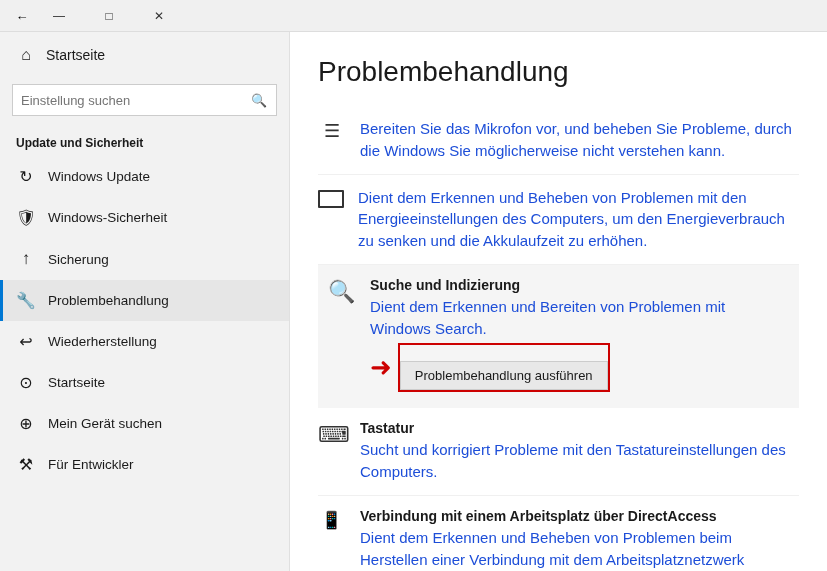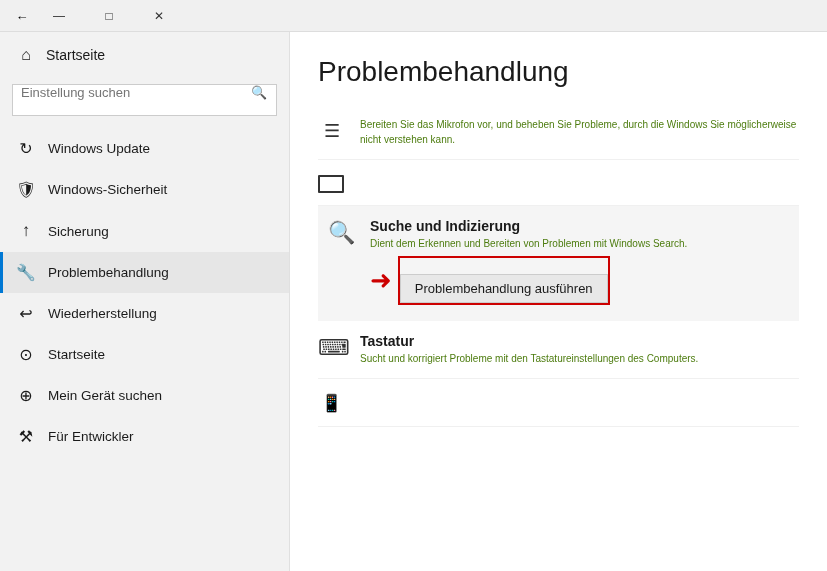--- a/index.html
+++ b/index.html
@@ -78,21 +78,21 @@
       align-items: center;
       gap: 10px;
       padding: 14px 16px;
       cursor: pointer;
       font-size: 14px;
       color: #1a1a1a;
     }
     .sidebar-search {
       margin: 6px 12px 12px 12px;
       display: flex;
-      align-items: flex-start;
+      align-items: center;
       background: #fff;
       border: 1px solid #ccc;
       height: 32px;
       padding: 0 8px;
     }
     .sidebar-search input {
       border: none;
       outline: none;
       flex: 1;
       font-size: 13px;
@@ -172,22 +172,22 @@
       margin-top: 2px;
     }
     .item-content { flex: 1; }
     .item-title {
       font-size: 14px;
       font-weight: 600;
       color: #1a1a1a;
       margin-bottom: 3px;
     }
     .item-desc {
-      font-size: 10px;
-      color: #4d7c0f;
+      font-size: 15px;
+      color: #1d4ed8;
       line-height: 1.45;
     }
     .run-btn {
       display: inline-block;
       border: 1px solid #ccc;
       background: #e8e8e8;
       padding: 6px 14px;
       font-size: 13px;
       cursor: pointer;
       color: #1a1a1a;
@@ -228,20 +228,21 @@
 
   <div class="sidebar">
     <div class="sidebar-home">
       <span class="sidebar-icon">⌂</span>
       <span>Startseite</span>
     </div>
     <div class="sidebar-search">
       <input type="text" placeholder="Einstellung suchen" style="">
       <span class="sidebar-search-icon">🔍</span>
     </div>
+    <div class="sidebar-section-title">Update und Sicherheit</div>
 
     <div class="sidebar-item">
       <span class="sidebar-icon">↻</span>
       <span>Windows Update</span>
     </div>
     <div class="sidebar-item">
       <span class="sidebar-icon">🛡</span>
       <span>Windows-Sicherheit</span>
     </div>
     <div class="sidebar-item">
@@ -276,20 +277,21 @@
     <div class="troubleshoot-item">
       <div class="item-icon" style="font-size:18px;">☰</div>
       <div class="item-content">
         <div class="item-desc">Bereiten Sie das Mikrofon vor, und beheben Sie Probleme, durch die Windows Sie möglicherweise nicht verstehen kann.</div>
       </div>
     </div>
 
     <div class="troubleshoot-item">
       <div class="item-icon" style="font-size:18px; border: 2px solid #333; width:26px; height:18px; margin-top:3px; display:flex; align-items:center; justify-content:center; border-radius:1px;"></div>
       <div class="item-content">
+        <div class="item-desc">Dient dem Erkennen und Beheben von Problemen mit den Energieeinstellungen des Computers, um den Energieverbrauch zu senken und die Akkulaufzeit zu erhöhen.</div>
       </div>
     </div>
 
     <div class="troubleshoot-item highlighted">
       <div class="item-icon">🔍</div>
       <div class="item-content">
         <div class="item-title">Suche und Indizierung</div>
         <div class="item-desc">Dient dem Erkennen und Bereiten von Problemen mit Windows Search.</div>
         <div class="arrow-annotation">
           <span class="red-arrow">➜</span>
@@ -303,16 +305,20 @@
     <div class="troubleshoot-item">
       <div class="item-icon">⌨</div>
       <div class="item-content">
         <div class="item-title">Tastatur</div>
         <div class="item-desc">Sucht und korrigiert Probleme mit den Tastatureinstellungen des Computers.</div>
       </div>
     </div>
 
     <div class="troubleshoot-item">
       <div class="item-icon" style="font-size:17px;">📱</div>
+      <div class="item-content">
+        <div class="item-title">Verbindung mit einem Arbeitsplatz über DirectAccess</div>
+        <div class="item-desc">Dient dem Erkennen und Beheben von Problemen beim Herstellen einer Verbindung mit dem Arbeitsplatznetzwerk</div>
+      </div>
     </div>
 
   </div>
 </div>
 
 </body></html>

